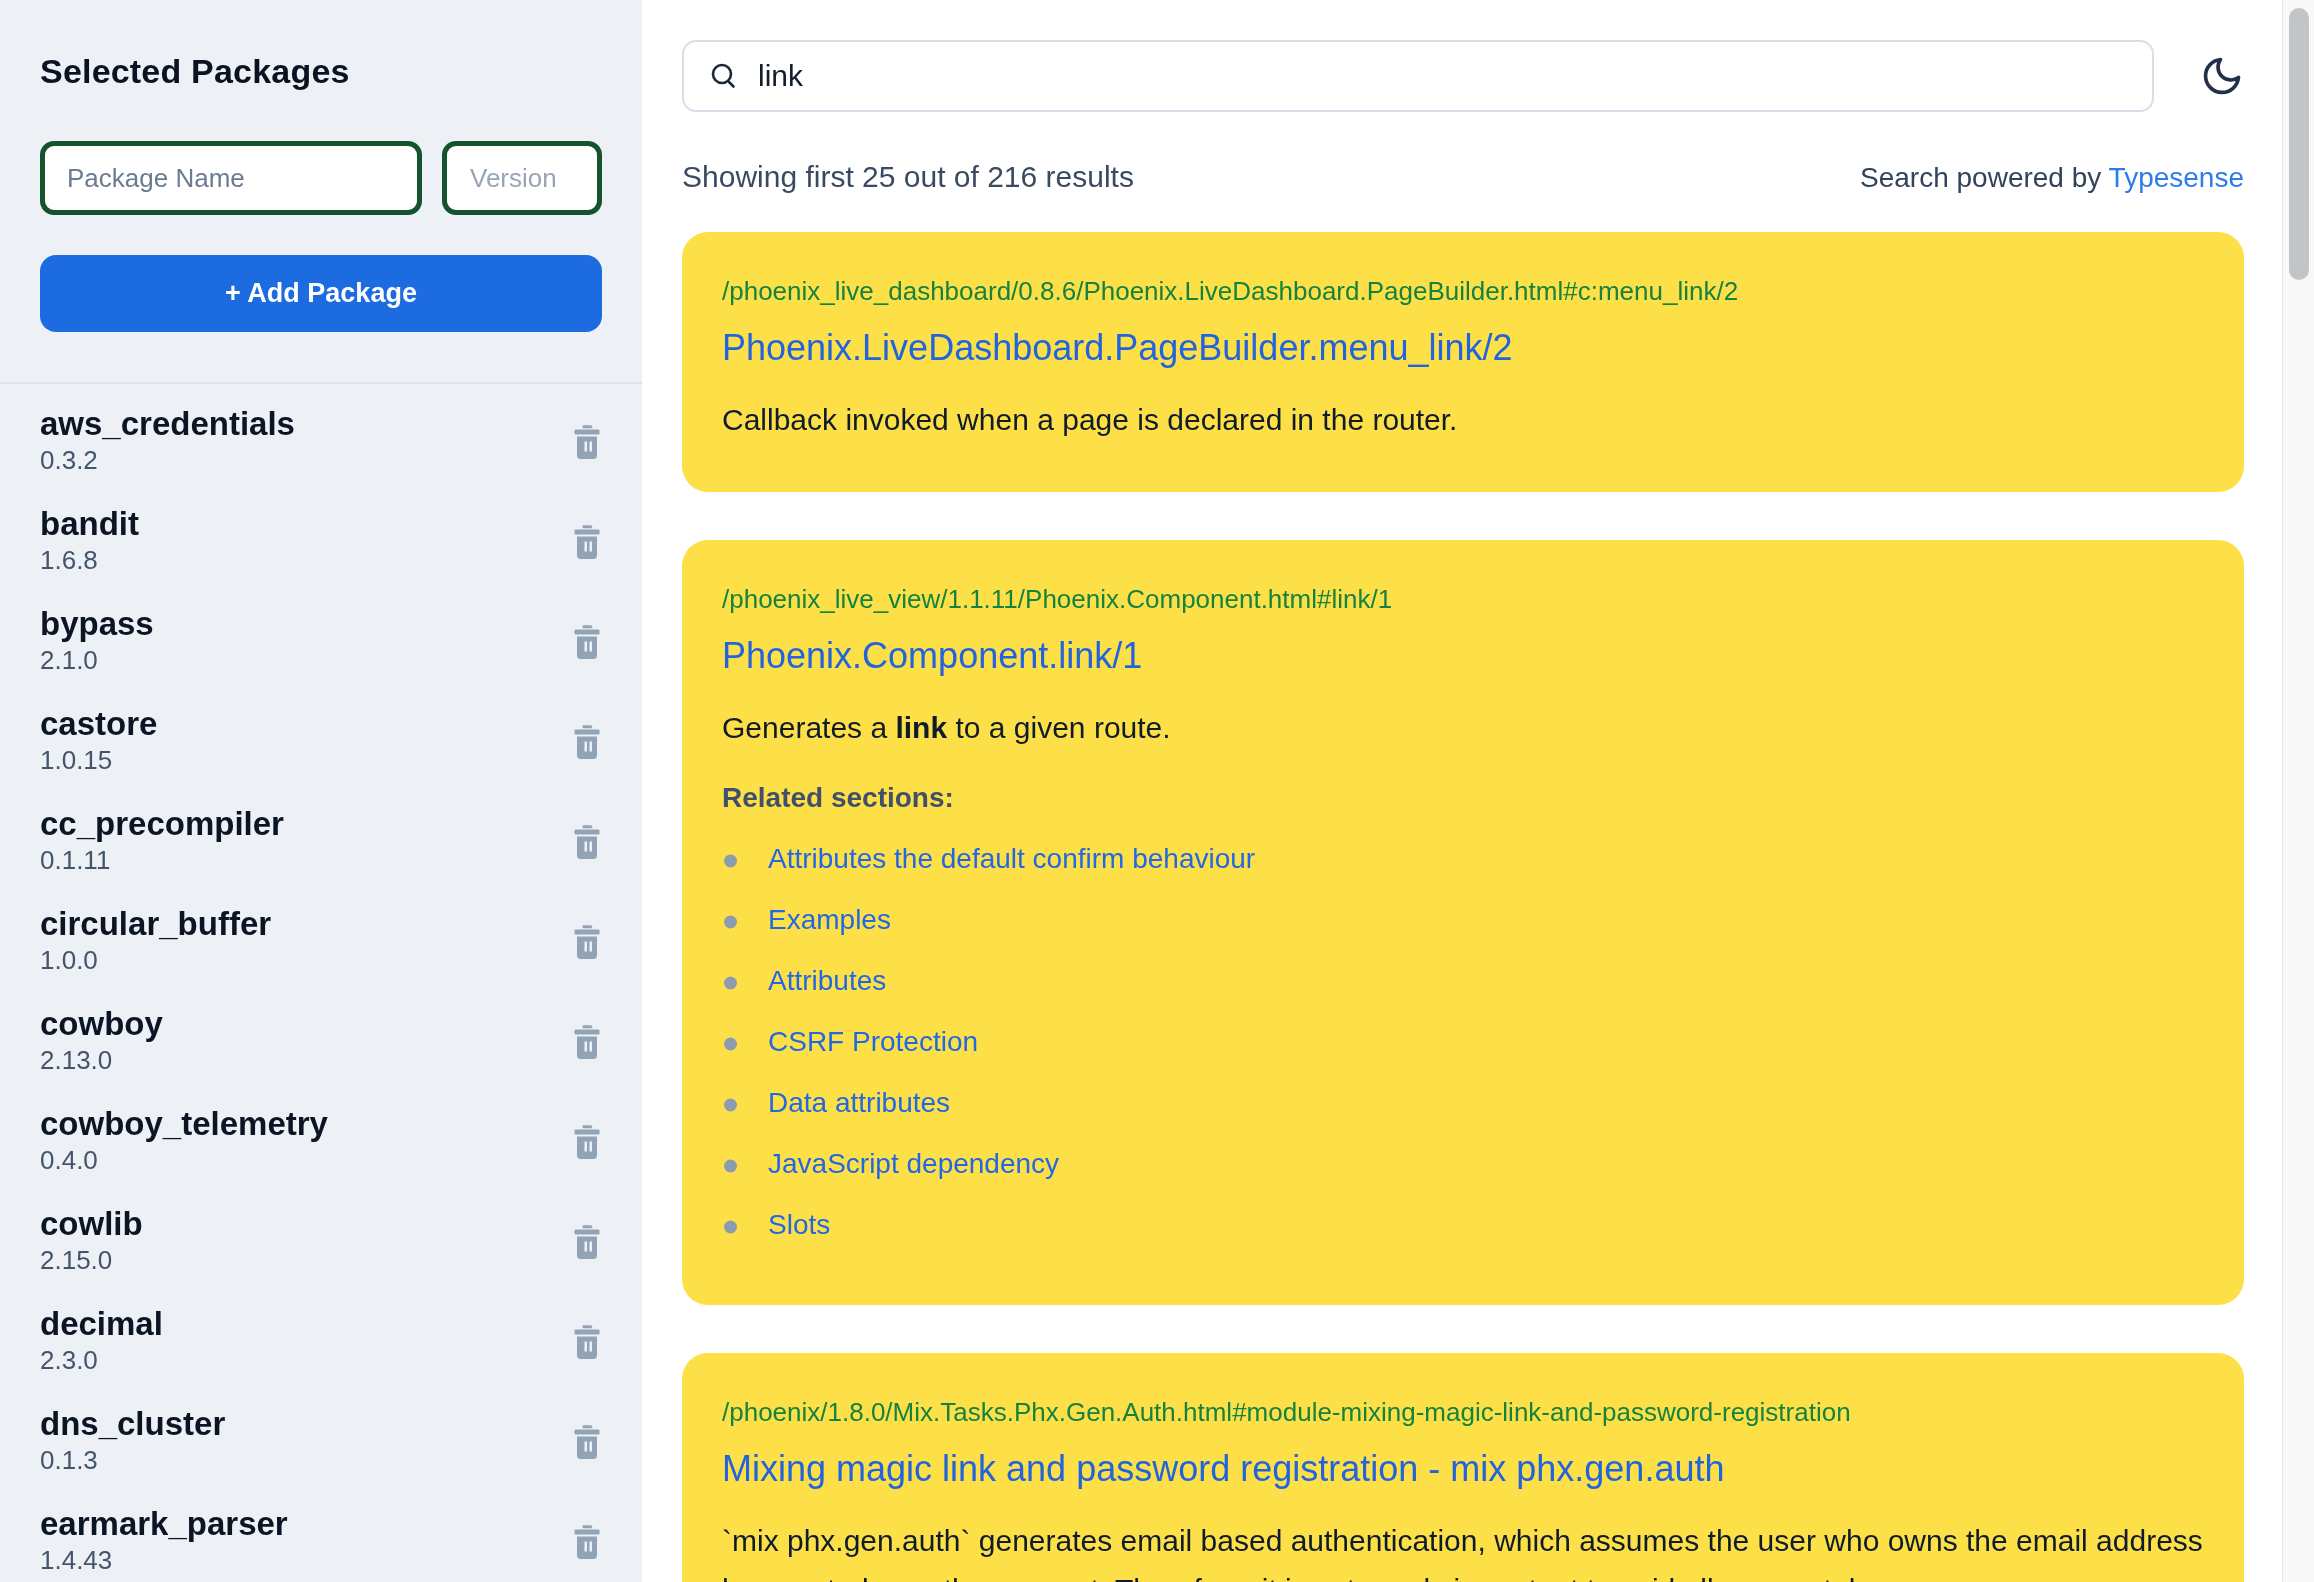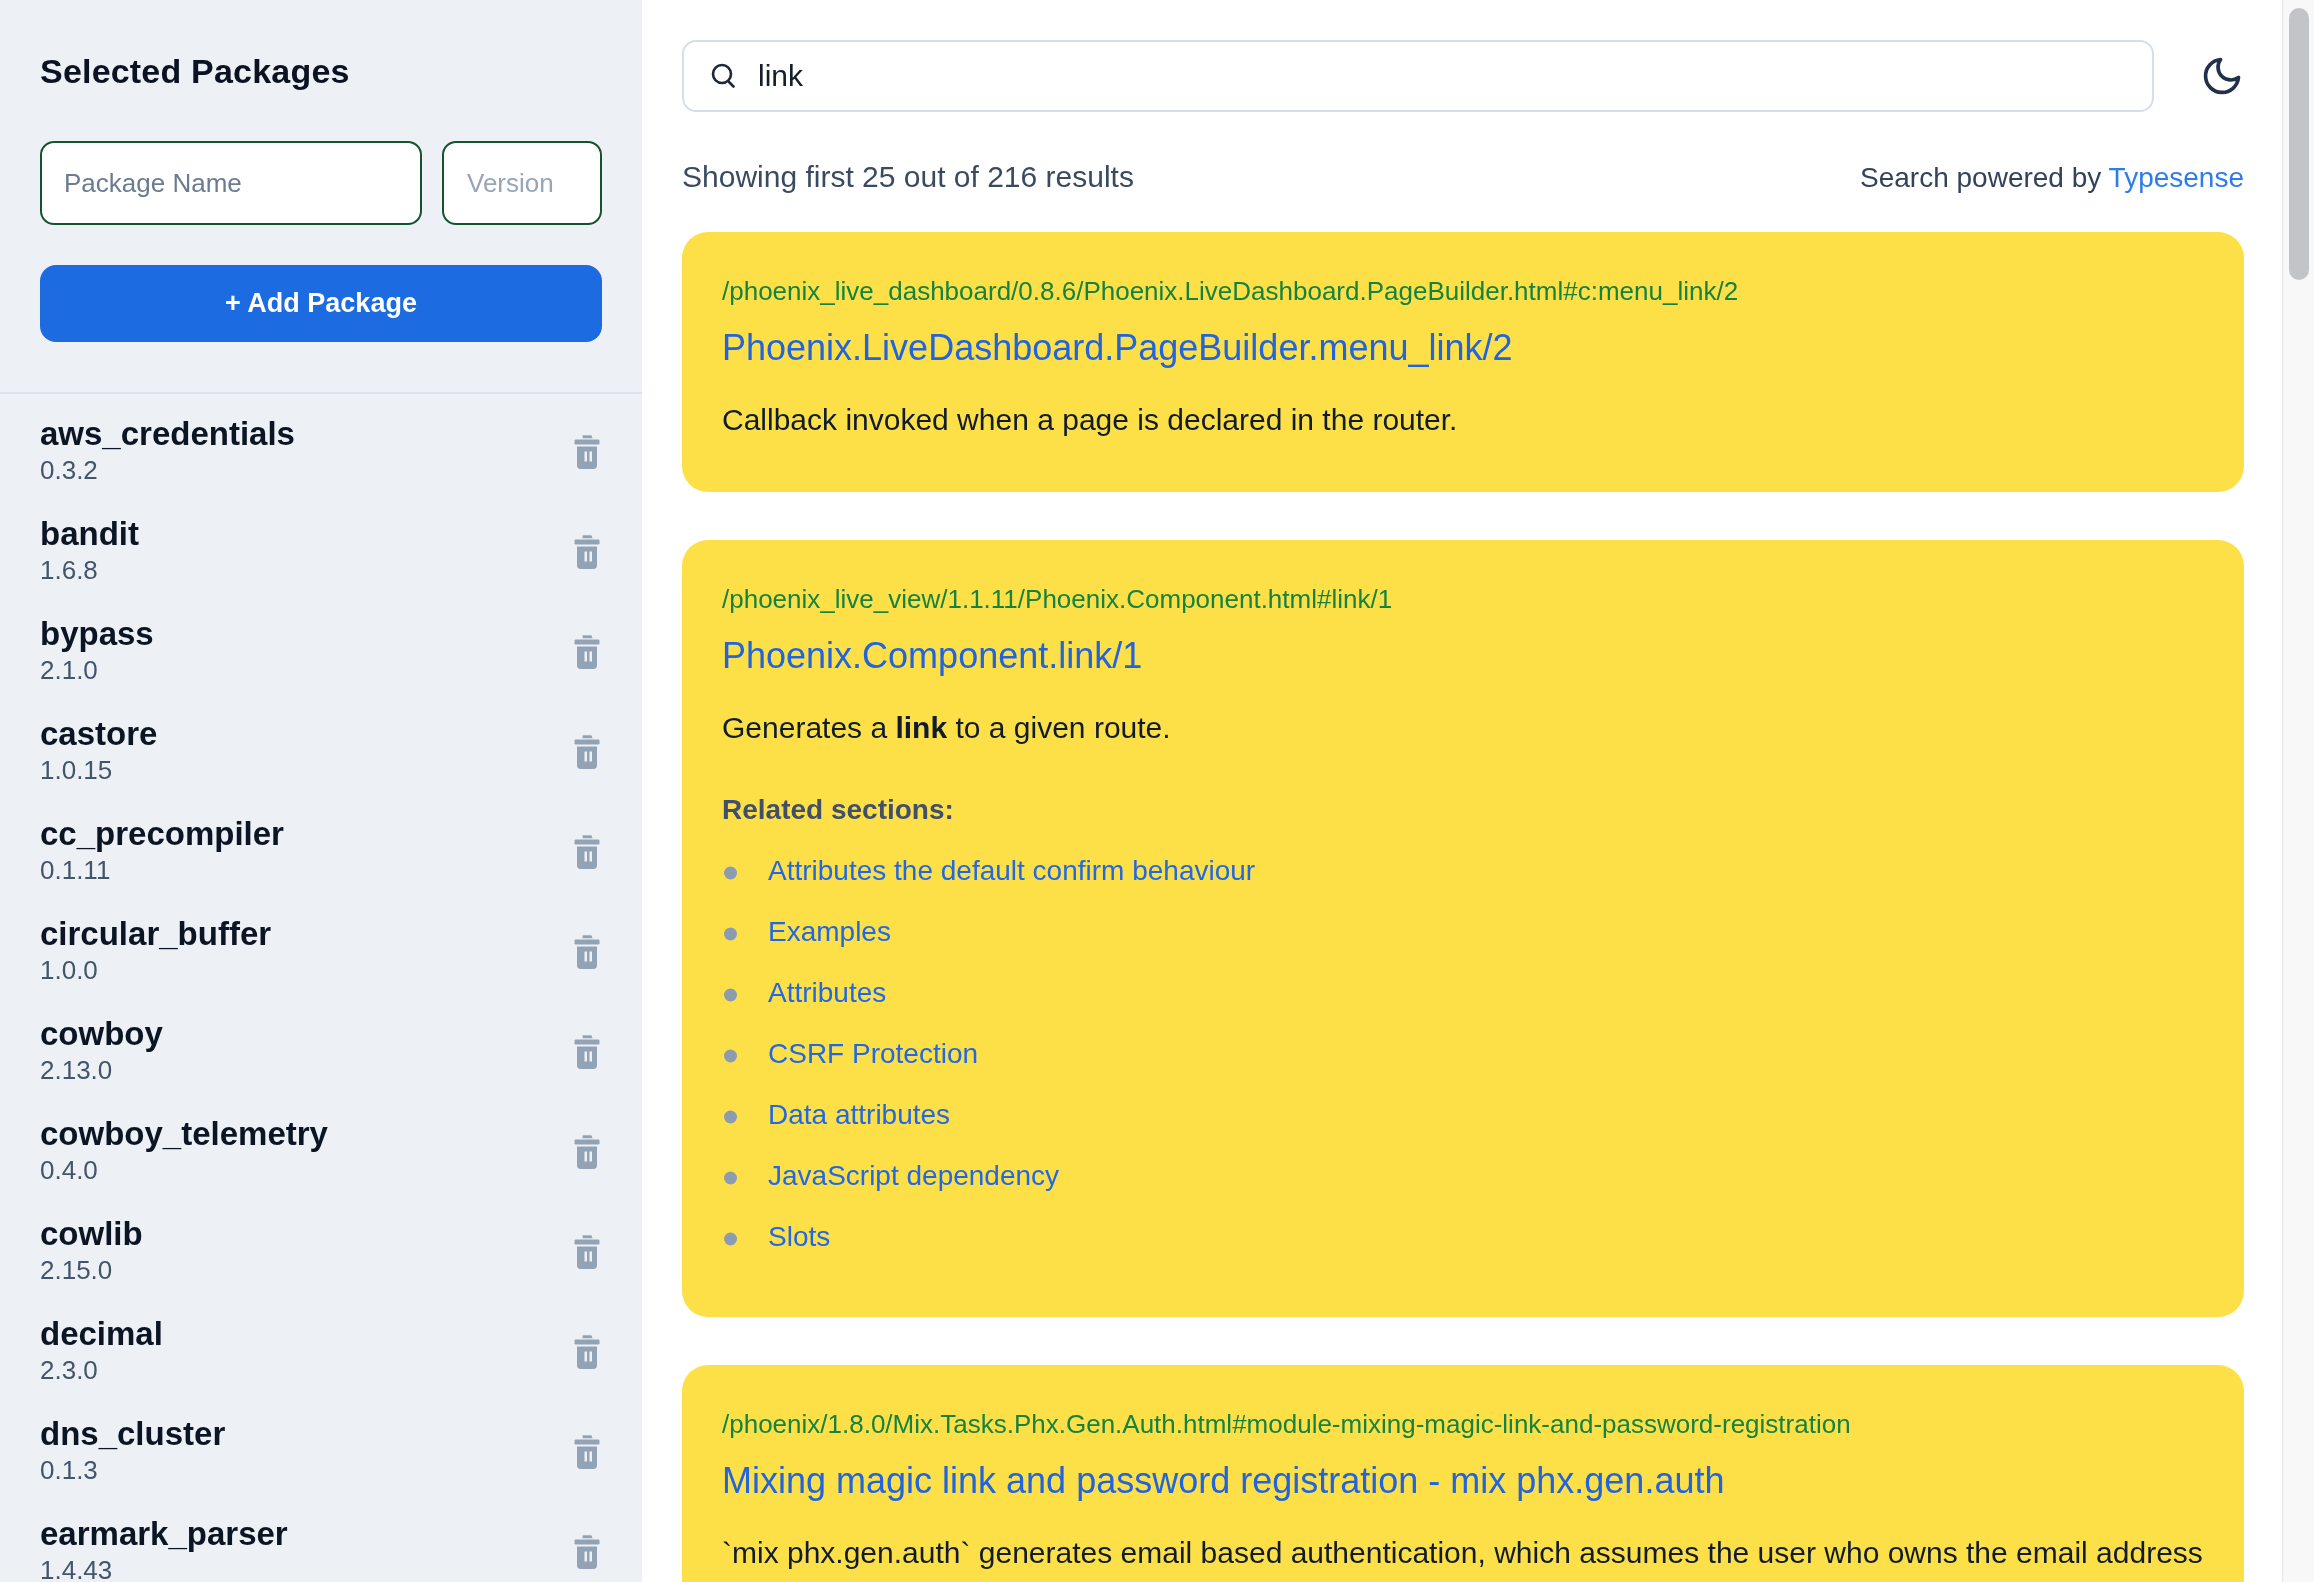--- a/index.html
+++ b/index.html
@@ -10,21 +10,21 @@
   }
 
   
   .sidebar {
     width:642px; flex:none; height:100%;
     background:#edf1f6; padding:0 40px; overflow:hidden;
   }
   .sidebar-title { margin-top:52px; font-size:34px; font-weight:700; color:#0b1322; letter-spacing:.2px; }
   .pkg-form { display:flex; gap:20px; margin-top:50px; }
   .pkg-input {
-    height:84px; border:2px solid #14532d; border-radius:14px; background:#fff;
+    height:74px; border:5px solid #14532d; border-radius:14px; background:#fff;
     font-family:inherit; font-size:26px; color:#1b2635; padding:0 22px; outline:none; min-width:0;
   }
   .pkg-input::placeholder { color:#6b7b90; }
   .pkg-input.name { flex:1; }
   .pkg-input.version { width:160px;padding-left:23px; }
   .pkg-input.version::placeholder { color:#97a5b6; }
   .add-btn {
     margin-top:40px; width:100%; height:77px; border:none; border-radius:16px;
     background:#1d6be0; color:#fff; font-family:inherit; font-size:27px; font-weight:700;
     cursor:pointer;
@@ -53,21 +53,21 @@
   .summary-text { font-size:30px; color:#3a4b61; }
   .powered { font-size:28px; color:#32435a; }
   .powered a { color:#2e7cea; text-decoration:none; }
 
   .results { margin-top:38px; display:flex; flex-direction:column; gap:48px; }
   .card { background:#fde047; border-radius:26px; padding:44px 40px 48px; }
   .card-path { font-size:26px; color:#16823f; word-break:break-all; }
   .card-title { display:inline-block; margin-top:20px; font-size:36px; color:#2164dd; text-decoration:none; }
   .card-desc { margin-top:26px; font-size:30px; line-height:49px; color:#101b2c; }
   .card-desc b { font-weight:700; }
-  .related-label { margin-top:42px; font-size:28px; font-weight:700; color:#41506a; }
+  .related-label { margin-top:30px; font-size:28px; font-weight:700; color:#41506a; }
   .related-list { list-style:none; margin-top:16px; }
   .related-list li { position:relative; padding-left:46px; line-height:57px; }
   .related-list li::before {
     content:""; position:absolute; left:2px; top:50%; transform:translateY(-50%);
     width:13px; height:13px; border-radius:50%; background:#8c9cb0;
   }
   .related-list a { font-size:28px; color:#2268e2; text-decoration:none; }
 
   
   .scrollbar {

